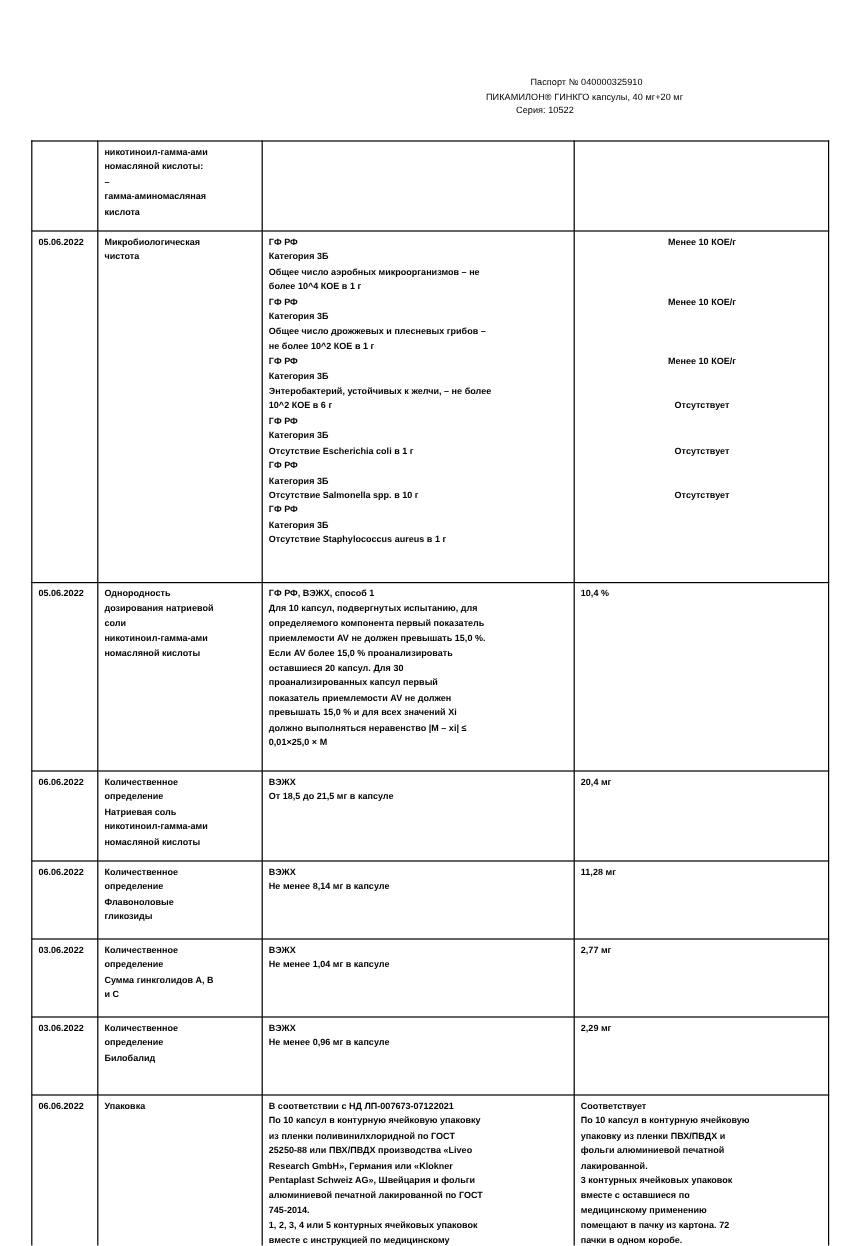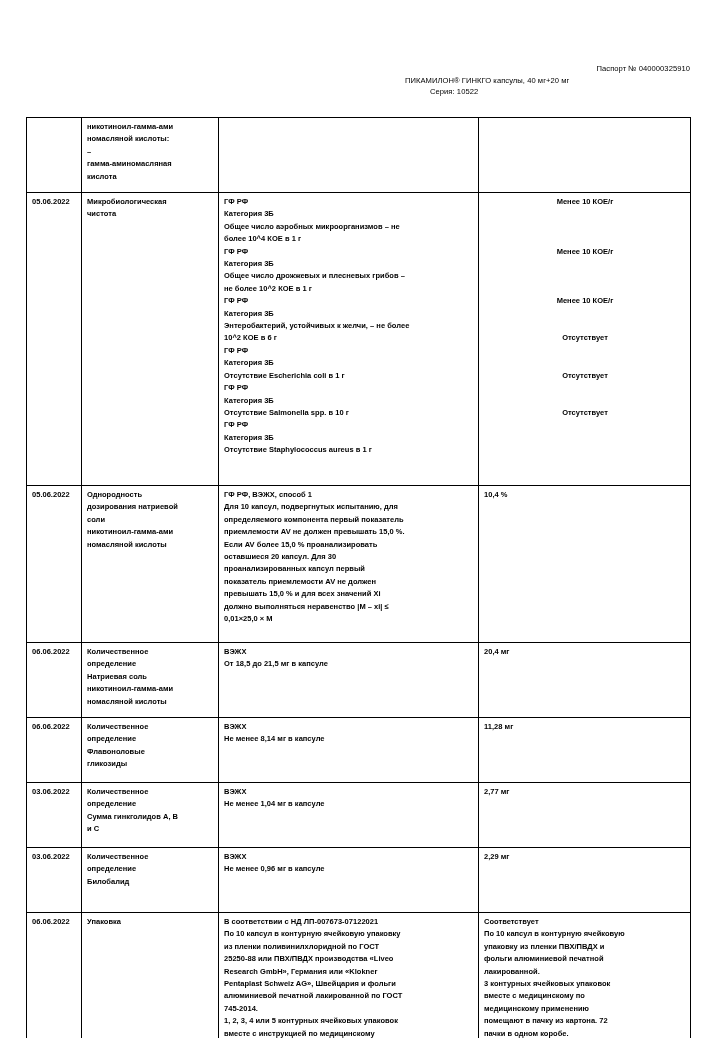--- a/index.html
+++ b/index.html
@@ -46,21 +46,21 @@
   .passport-block {
     position: absolute;
     left: 290px;
     top: 63px;
     width: 400px;
     font-size: 7.6px;
     line-height: 11.5px;
     letter-spacing: .05px;
   }
   .passport-line { white-space: nowrap; }
-  .passport-line.l1 { padding-left: 152px; text-align: right; }
+  .passport-line.l1 { padding-left: 152px; }
   .passport-line.l2 { padding-left: 115px; }
   .passport-line.l3 { padding-left: 140px; }
 
   
   .doc-table {
     position: absolute;
     left: 26px;
     top: 117px;
     width: 664px;
     border-collapse: collapse;
@@ -289,21 +289,21 @@
             <div class="cell-line">1, 2, 3, 4 или 5 контурных ячейковых упаковок</div>
             <div class="cell-line">вместе с инструкцией по медицинскому</div>
           </td>
         <td class="pack">
             <div class="cell-line">Соответствует</div>
             <div class="cell-line">По 10 капсул в контурную ячейковую</div>
             <div class="cell-line">упаковку из пленки ПВХ/ПВДХ и</div>
             <div class="cell-line">фольги алюминиевой печатной</div>
             <div class="cell-line">лакированной.</div>
             <div class="cell-line">3 контурных ячейковых упаковок</div>
-            <div class="cell-line">вместе с медицинскому по</div>
+            <div class="cell-line">вместе с оставшиеся по</div>
             <div class="cell-line">медицинскому применению</div>
             <div class="cell-line">помещают в пачку из картона. 72</div>
             <div class="cell-line">пачки в одном коробе.</div>
           </td>
       </tr>
     </tbody>
   </table>
 
 </div>
 

